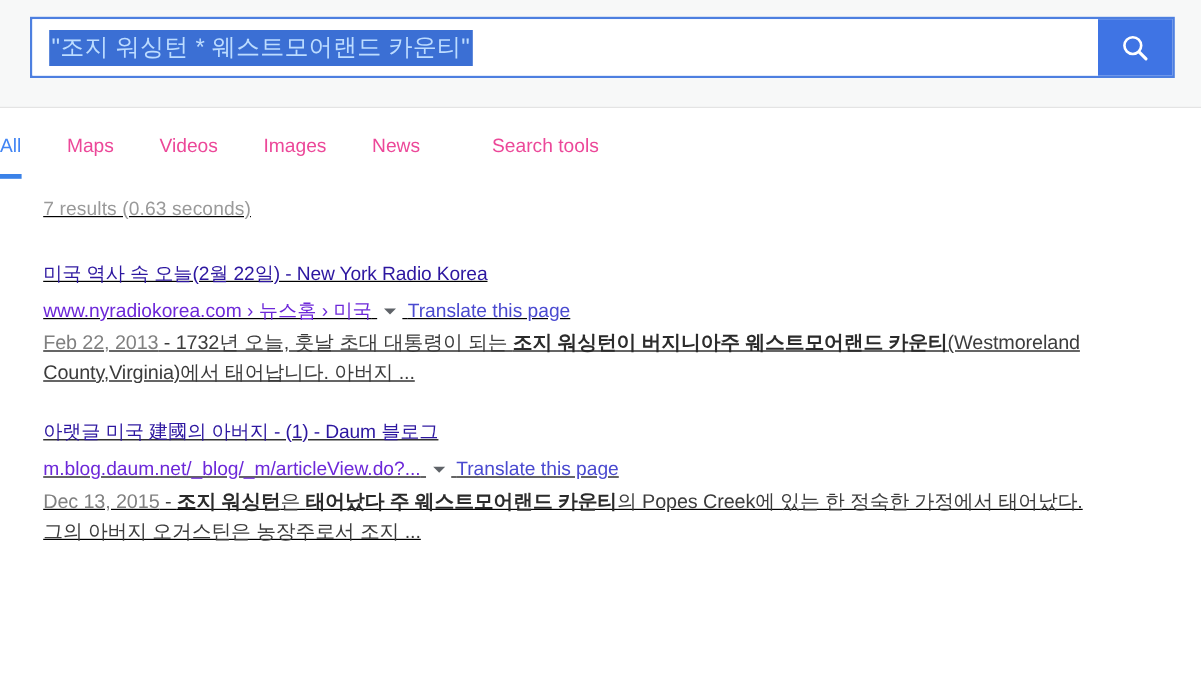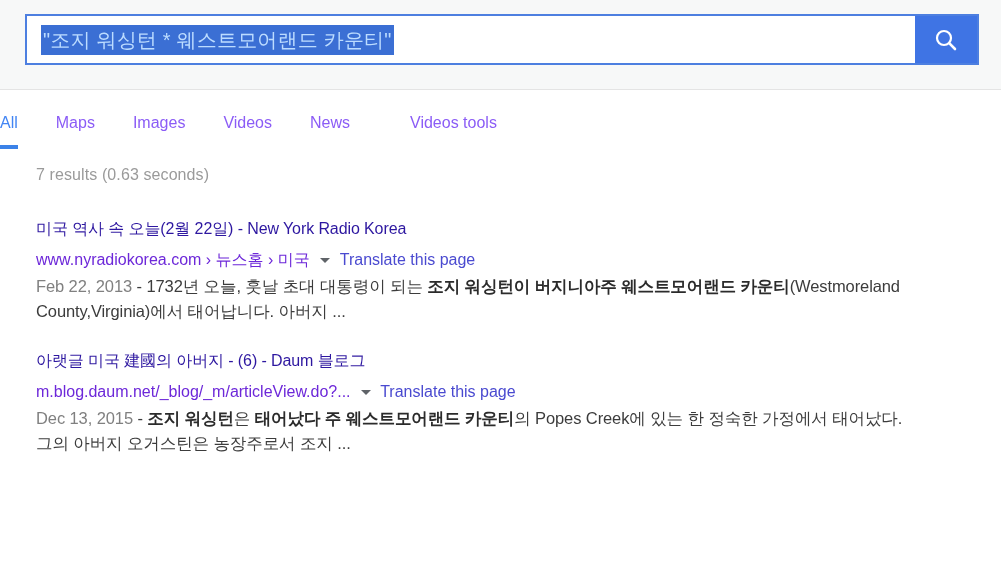--- a/index.html
+++ b/index.html
@@ -63,21 +63,21 @@
   
   #nav-tabs {
     position: relative;
     height: 64px;
     display: flex;
     align-items: flex-start;
   }
   .nav-tab {
     position: relative;
     font-size: 16px;
-    color: #8b5cf6;
+    color: #ec4899;
     padding: 24px 0 17px 0;
     margin-right: 38px;
     white-space: nowrap;
     cursor: pointer;
     display: flex;
     align-items: center;
     gap: 6px;
   }
   .nav-tab.active { color: #4285f4; }
   .nav-tab.active::after {
@@ -98,20 +98,21 @@
     margin-left: 2px;
     position: relative;
     top: 1px;
   }
   #tab-searchtools { margin-left: 22px; }
 
   
   #results-area {
     padding-left: 36px;
     padding-right: 20px;
+    text-decoration: underline;
   }
   #result-stats {
     font-size: 16px;
     color: #9a9a9a;
     padding-top: 12px;
     padding-bottom: 30px;
     letter-spacing: 0.1px;
   }
   .result-block { margin-bottom: 22px; }
   .result-title {
@@ -181,51 +182,51 @@
 </div>
 
 <div id="nav-tabs">
   <div class="nav-tab active">
     <span>All</span>
   </div>
   <div class="nav-tab">
     <span>Maps</span>
   </div>
   <div class="nav-tab">
+    <span>Videos</span>
+  </div>
+  <div class="nav-tab">
     <span>Images</span>
   </div>
   <div class="nav-tab">
-    <span>Videos</span>
-  </div>
-  <div class="nav-tab">
     <span>News</span>
   </div>
   <div class="nav-tab" id="tab-searchtools">
-    <span>Videos tools</span>
+    <span>Search tools</span>
   </div>
 </div>
 
 <div id="results-area">
 
   <div id="result-stats">7 results (0.63 seconds)</div>
 
   <div class="result-block">
     <a class="result-title" href="#">미국 역사 속 오늘(2월 22일) - New York Radio Korea</a>
     <div class="result-urlline">
       <span class="result-url">www.nyradiokorea.com › 뉴스홈 › 미국</span>
       <span class="url-caret"></span>
       <a class="translate-link" href="#">Translate this page</a>
     </div>
     <div class="result-snippet">
       <span class="date">Feb 22, 2013</span><span><span> - 1732년 오늘, 훗날 초대 대통령이 되는 </span><b>조지 워싱턴이 버지니아주 웨스트모어랜드 카운티</b><span>(Westmoreland County,Virginia)에서 태어납니다. 아버지 ...</span></span>
     </div>
   </div>
 
   <div class="result-block">
-    <a class="result-title" href="#">아랫글 미국 建國의 아버지 - (6) - Daum 블로그</a>
+    <a class="result-title" href="#">아랫글 미국 建國의 아버지 - (1) - Daum 블로그</a>
     <div class="result-urlline">
       <span class="result-url">m.blog.daum.net/_blog/_m/articleView.do?...</span>
       <span class="url-caret"></span>
       <a class="translate-link" href="#">Translate this page</a>
     </div>
     <div class="result-snippet">
       <span class="date">Dec 13, 2015</span><span><span> - </span><b>조지 워싱턴</b><span>은 </span><b>태어났다 주 웨스트모어랜드 카운티</b><span>의 Popes Creek에 있는 한 정숙한 가정에서 태어났다. 그의 아버지 오거스틴은 농장주로서 조지 ...</span></span>
     </div>
   </div>
 

